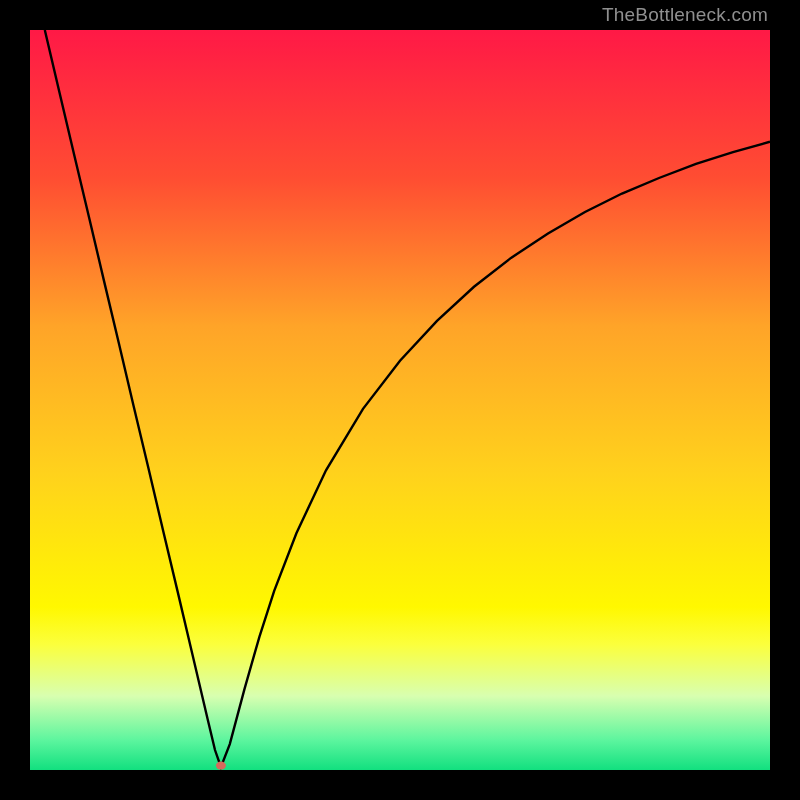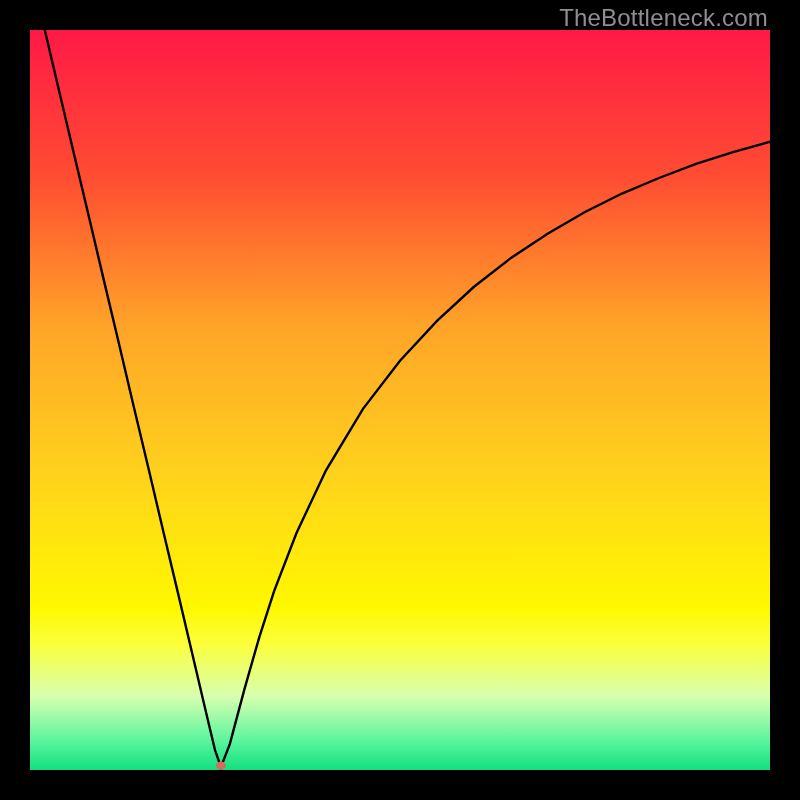--- a/index.html
+++ b/index.html
@@ -23,21 +23,21 @@
     left: 0;
     top: 0;
     width: 740px;
     height: 740px;
   }
   .watermark {
     position: absolute;
     top: 4px;
     right: 32px;
     font-family: Arial, Helvetica, sans-serif;
-    font-size: 24px;
+    font-size: 19px;
     color: #8f8f8f;
     letter-spacing: 0.2px;
     font-weight: 500;
   }
 </style>
 </head>
 <body>
 
 <div class="frame">
   <svg class="plot" viewBox="0 0 740 740" preserveAspectRatio="none">

